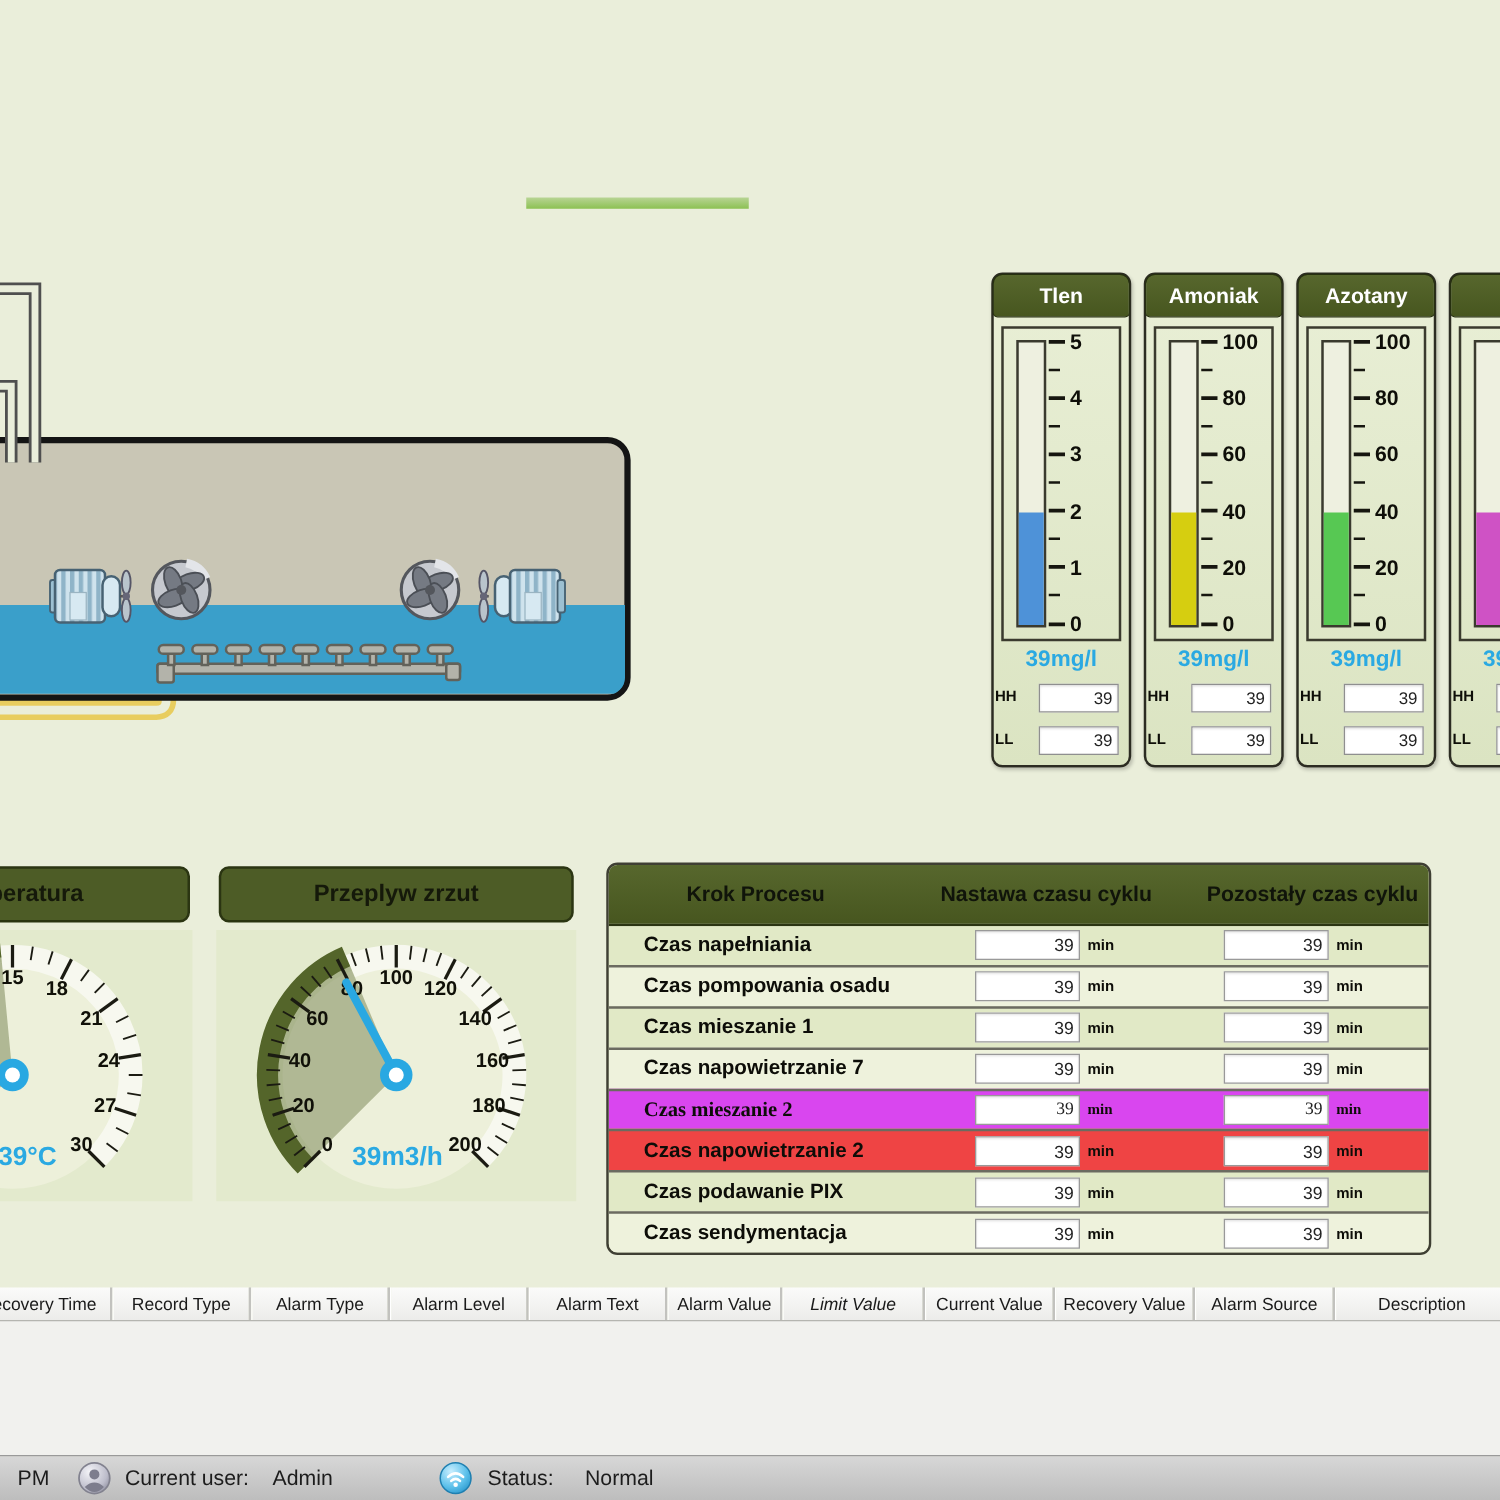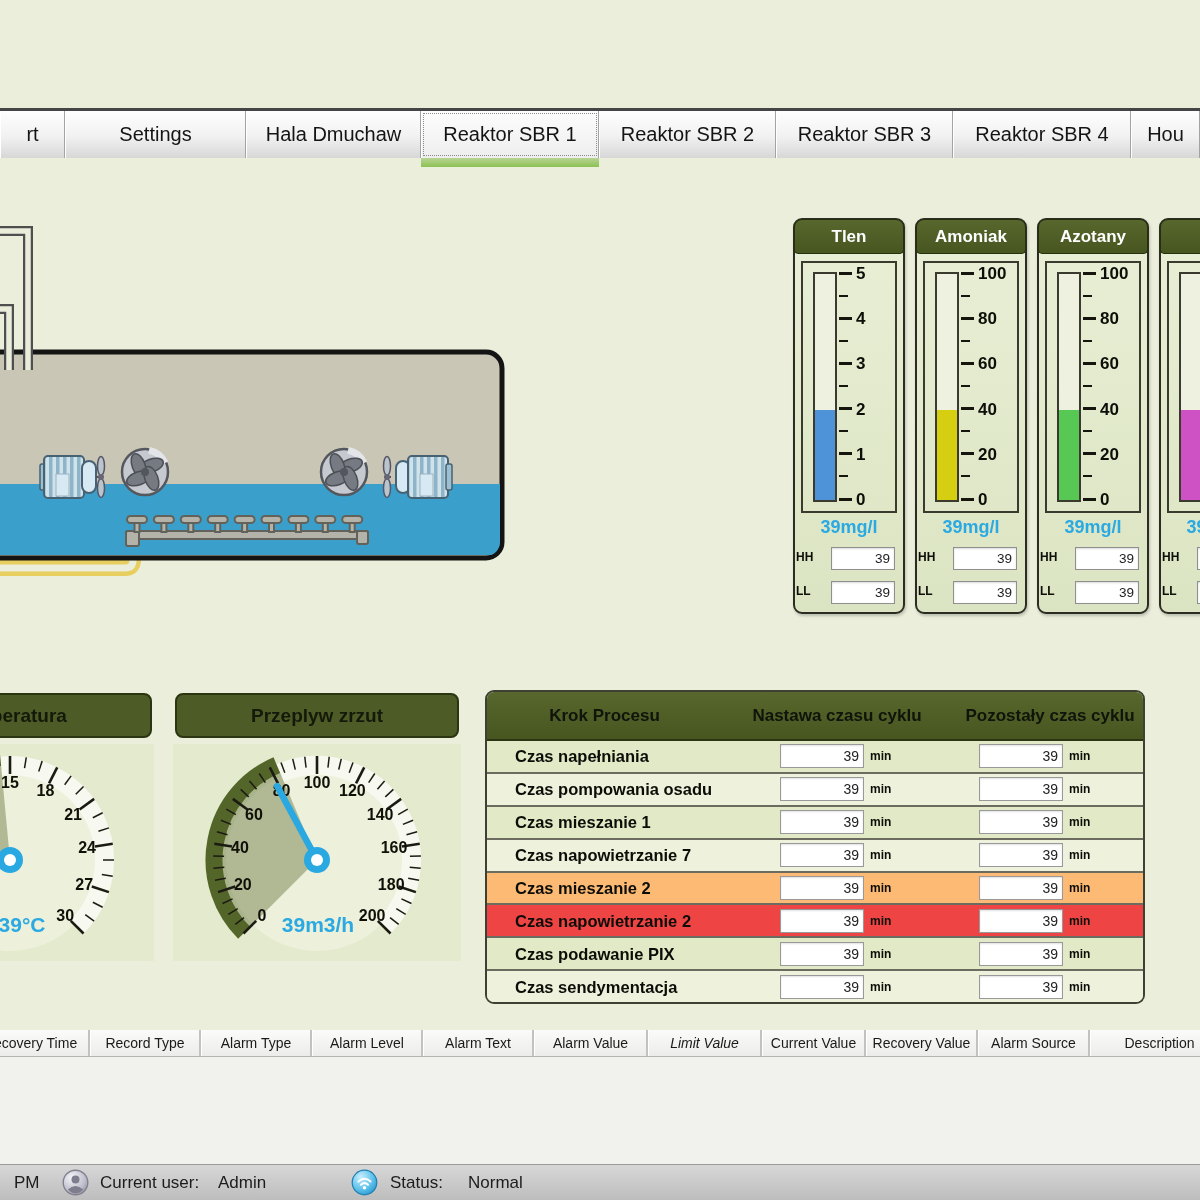--- a/index.html
+++ b/index.html
@@ -77,30 +77,20 @@
               background:linear-gradient(180deg,#d7d7d7,#bdbdbd);border-top:1px solid #9a9a9a;box-sizing:border-box;}
   .status-bar .st{position:absolute;top:0;height:36px;line-height:36px;font-size:17px;color:#1c1c1c;white-space:nowrap;}
   .sicon{position:absolute;top:4px;width:27px;height:27px;}
 </style>
 </head>
 <body>
 
 <div class="stage">
 
 
-  <div class="tab-strip" id="tabStrip">
-      <div class="tab" style="left: 0px; width: 65px;">rt</div>
-      <div class="tab" style="left: 65px; width: 181px;">Settings</div>
-      <div class="tab" style="left: 246px; width: 175px;">Hala Dmuchaw</div>
-      <div class="tab active" style="left: 421px; width: 178px;">Reaktor SBR 1</div>
-      <div class="tab" style="left: 599px; width: 177px;">Reaktor SBR 2</div>
-      <div class="tab" style="left: 776px; width: 177px;">Reaktor SBR 3</div>
-      <div class="tab" style="left: 953px; width: 178px;">Reaktor SBR 4</div>
-      <div class="tab" style="left: 1131px; width: 69px;">Hou</div>
-    </div>
 
   <svg id="tankScene" style="position:absolute;left:0;top:165px;" width="520" height="450" viewBox="0 165 520 450">
     <defs>
       <pattern id="mstripes" width="7" height="44" patternUnits="userSpaceOnUse">
         <rect width="7" height="44" fill="#cfe3ed"></rect>
         <rect width="3.5" height="44" fill="#8fb4c8"></rect>
       </pattern>
       <clipPath id="tankClip">
           <rect x="-28" y="354" width="528" height="202" rx="14"></rect>
         </clipPath>
@@ -449,21 +439,21 @@
         <input type="text" value="39" style="left: 492px;">
         <div class="punit" style="left: 582px;">min</div>
       </div>
       <div class="prow" style="background: rgb(238, 242, 220);">
         <div class="plab">Czas napowietrzanie 7</div>
         <input type="text" value="39" style="left: 293px;">
         <div class="punit" style="left: 383px;">min</div>
         <input type="text" value="39" style="left: 492px;">
         <div class="punit" style="left: 582px;">min</div>
       </div>
-      <div class="prow" style="background: #fdba74;">
+      <div class="prow" style="background: #d946ef; font-family: Liberation Serif, serif;">
         <div class="plab">Czas mieszanie 2</div>
         <input type="text" value="39" style="left: 293px;">
         <div class="punit" style="left: 383px;">min</div>
         <input type="text" value="39" style="left: 492px;">
         <div class="punit" style="left: 582px;">min</div>
       </div>
       <div class="prow" style="background: #ef4444;">
         <div class="plab">Czas napowietrzanie 2</div>
         <input type="text" value="39" style="left: 293px;">
         <div class="punit" style="left: 383px;">min</div>
@@ -484,21 +474,21 @@
         <input type="text" value="39" style="left: 492px;">
         <div class="punit" style="left: 582px;">min</div>
       </div>
     </div>
   <div class="alarm-hdr" id="alarmHdr">
       <div class="acell" style="width: 118px;">Recovery Time</div>
       <div class="acell" style="width: 111px;">Record Type</div>
       <div class="acell" style="width: 111px;">Alarm Type</div>
       <div class="acell" style="width: 111px;">Alarm Level</div>
       <div class="acell" style="width: 111px;">Alarm Text</div>
-      <div class="acell" style="width: 114px; text-align: right;">Alarm Value</div>
+      <div class="acell" style="width: 92px; text-align: right;">Alarm Value</div>
       <div class="acell" style="width: 114px; font-style: italic;">Limit Value</div>
       <div class="acell" style="width: 104px;">Current Value</div>
       <div class="acell" style="width: 112px;">Recovery Value</div>
       <div class="acell" style="width: 112px;">Alarm Source</div>
       <div class="acell" style="width: 140px;">Description</div>
     </div>
   <div class="alarm-body"></div>
 
   <div class="status-bar">
     <div class="st" style="left:14px">PM</div>

